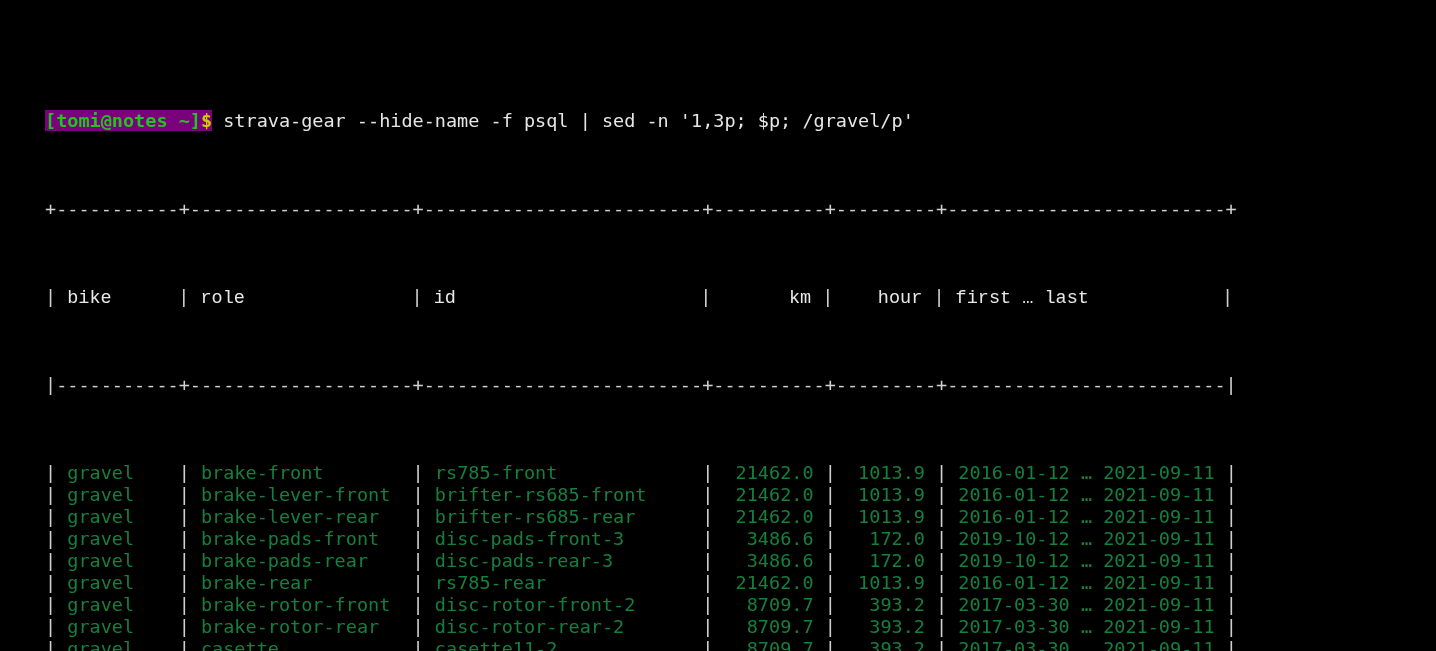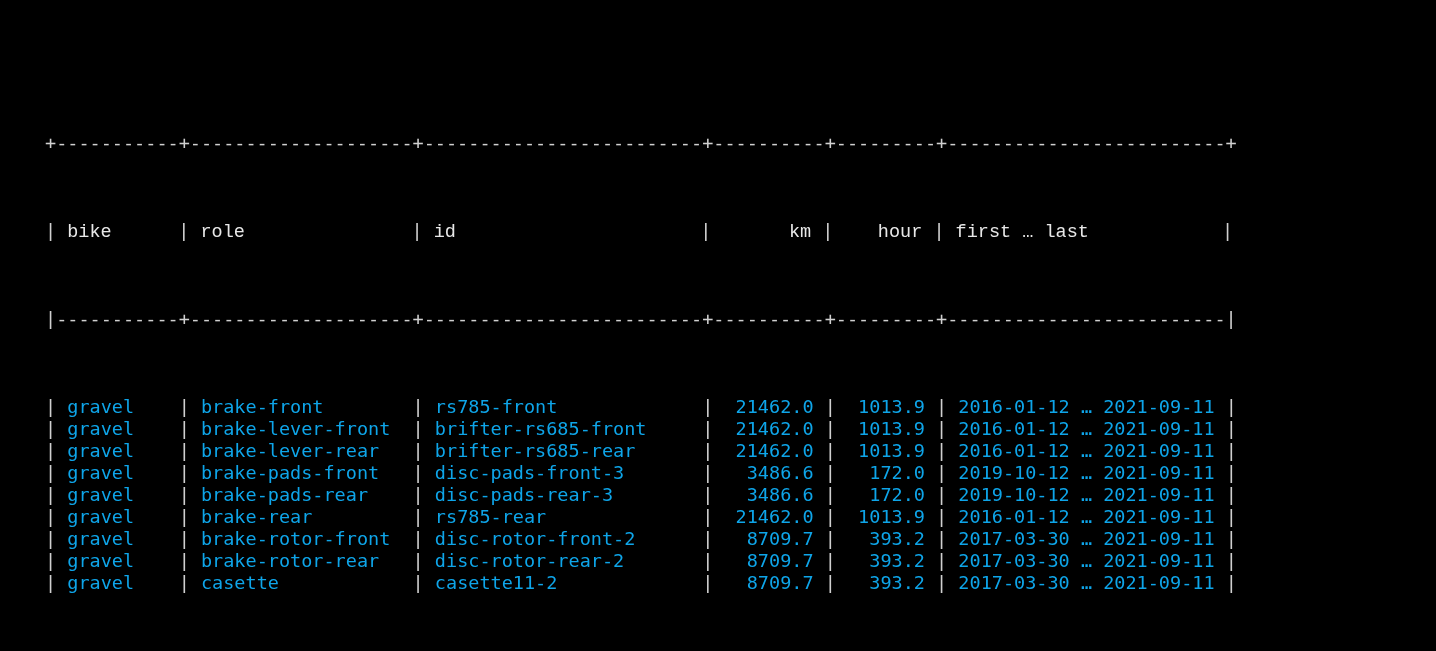--- a/index.html
+++ b/index.html
@@ -54,33 +54,34 @@
   .cmd {
     color: #e6e6e6;
   }
   .rule {
     color: #d0d0d0;
   }
   .pipe {
     color: #d0d0d0;
   }
   .cell {
-    color: #0ea5e9;
+    color: #15803d;
   }
   .hdr {
     color: #e8e8e8;
     font-family: Liberation Mono, monospace;
   }
 </style>
 </head>
 <body>
 
 <div id="terminal">
   <div id="screen">
 
+    <div class="line"><span class="prompt-host">[tomi@notes ~]</span><span class="prompt-dollar">$</span><span class="cmd"> <span>strava-gear --hide-name -f psql | sed -n '1,3p; $p; /gravel/p'</span></span></div>
 
     <div class="line rule">+-----------+--------------------+-------------------------+----------+---------+-------------------------+</div>
 
     <div class="line" id="header-row"><span class="pipe">|</span><span class="hdr"> bike      </span><span class="pipe">|</span><span class="hdr"> role               </span><span class="pipe">|</span><span class="hdr"> id                      </span><span class="pipe">|</span><span class="hdr">       km </span><span class="pipe">|</span><span class="hdr">    hour </span><span class="pipe">|</span><span class="hdr"> first … last            </span><span class="pipe">|</span></div>
 
     <div class="line rule">|-----------+--------------------+-------------------------+----------+---------+-------------------------|</div>
 
     <div id="rows"><div class="line"><span class="pipe">|</span><span class="cell"> gravel    </span><span class="pipe">|</span><span class="cell"> brake-front        </span><span class="pipe">|</span><span class="cell"> rs785-front             </span><span class="pipe">|</span><span class="cell">  21462.0 </span><span class="pipe">|</span><span class="cell">  1013.9 </span><span class="pipe">|</span><span class="cell"> 2016-01-12 … 2021-09-11 </span><span class="pipe">|</span></div><div class="line"><span class="pipe">|</span><span class="cell"> gravel    </span><span class="pipe">|</span><span class="cell"> brake-lever-front  </span><span class="pipe">|</span><span class="cell"> brifter-rs685-front     </span><span class="pipe">|</span><span class="cell">  21462.0 </span><span class="pipe">|</span><span class="cell">  1013.9 </span><span class="pipe">|</span><span class="cell"> 2016-01-12 … 2021-09-11 </span><span class="pipe">|</span></div><div class="line"><span class="pipe">|</span><span class="cell"> gravel    </span><span class="pipe">|</span><span class="cell"> brake-lever-rear   </span><span class="pipe">|</span><span class="cell"> brifter-rs685-rear      </span><span class="pipe">|</span><span class="cell">  21462.0 </span><span class="pipe">|</span><span class="cell">  1013.9 </span><span class="pipe">|</span><span class="cell"> 2016-01-12 … 2021-09-11 </span><span class="pipe">|</span></div><div class="line"><span class="pipe">|</span><span class="cell"> gravel    </span><span class="pipe">|</span><span class="cell"> brake-pads-front   </span><span class="pipe">|</span><span class="cell"> disc-pads-front-3       </span><span class="pipe">|</span><span class="cell">   3486.6 </span><span class="pipe">|</span><span class="cell">   172.0 </span><span class="pipe">|</span><span class="cell"> 2019-10-12 … 2021-09-11 </span><span class="pipe">|</span></div><div class="line"><span class="pipe">|</span><span class="cell"> gravel    </span><span class="pipe">|</span><span class="cell"> brake-pads-rear    </span><span class="pipe">|</span><span class="cell"> disc-pads-rear-3        </span><span class="pipe">|</span><span class="cell">   3486.6 </span><span class="pipe">|</span><span class="cell">   172.0 </span><span class="pipe">|</span><span class="cell"> 2019-10-12 … 2021-09-11 </span><span class="pipe">|</span></div><div class="line"><span class="pipe">|</span><span class="cell"> gravel    </span><span class="pipe">|</span><span class="cell"> brake-rear         </span><span class="pipe">|</span><span class="cell"> rs785-rear              </span><span class="pipe">|</span><span class="cell">  21462.0 </span><span class="pipe">|</span><span class="cell">  1013.9 </span><span class="pipe">|</span><span class="cell"> 2016-01-12 … 2021-09-11 </span><span class="pipe">|</span></div><div class="line"><span class="pipe">|</span><span class="cell"> gravel    </span><span class="pipe">|</span><span class="cell"> brake-rotor-front  </span><span class="pipe">|</span><span class="cell"> disc-rotor-front-2      </span><span class="pipe">|</span><span class="cell">   8709.7 </span><span class="pipe">|</span><span class="cell">   393.2 </span><span class="pipe">|</span><span class="cell"> 2017-03-30 … 2021-09-11 </span><span class="pipe">|</span></div><div class="line"><span class="pipe">|</span><span class="cell"> gravel    </span><span class="pipe">|</span><span class="cell"> brake-rotor-rear   </span><span class="pipe">|</span><span class="cell"> disc-rotor-rear-2       </span><span class="pipe">|</span><span class="cell">   8709.7 </span><span class="pipe">|</span><span class="cell">   393.2 </span><span class="pipe">|</span><span class="cell"> 2017-03-30 … 2021-09-11 </span><span class="pipe">|</span></div><div class="line"><span class="pipe">|</span><span class="cell"> gravel    </span><span class="pipe">|</span><span class="cell"> casette            </span><span class="pipe">|</span><span class="cell"> casette11-2             </span><span class="pipe">|</span><span class="cell">   8709.7 </span><span class="pipe">|</span><span class="cell">   393.2 </span><span class="pipe">|</span><span class="cell"> 2017-03-30 … 2021-09-11 </span><span class="pipe">|</span></div></div>
 
     

